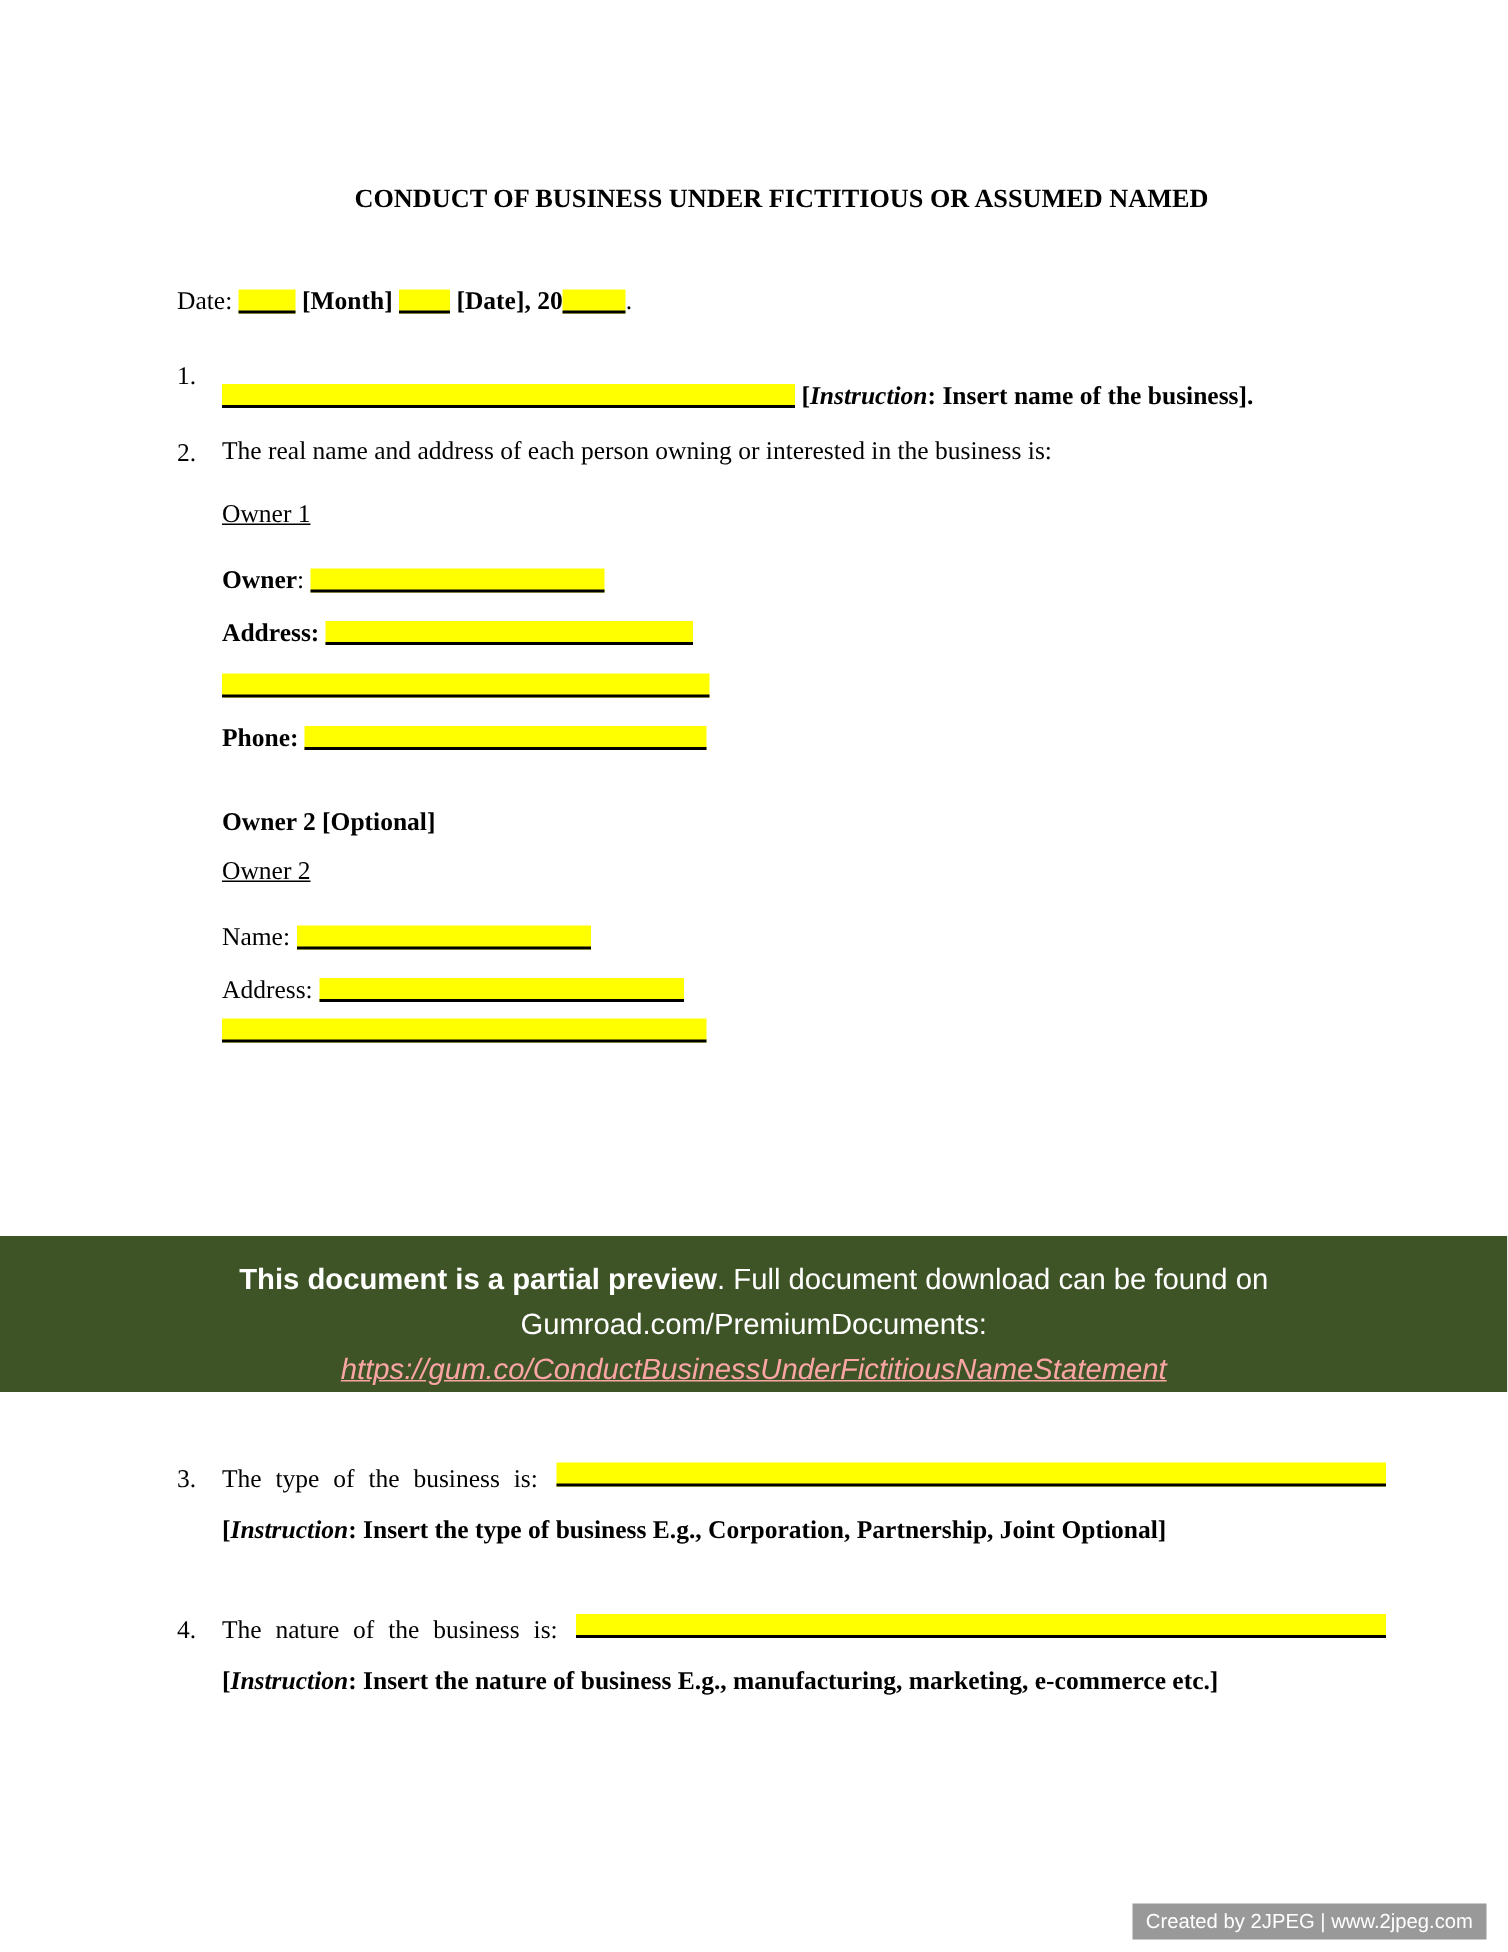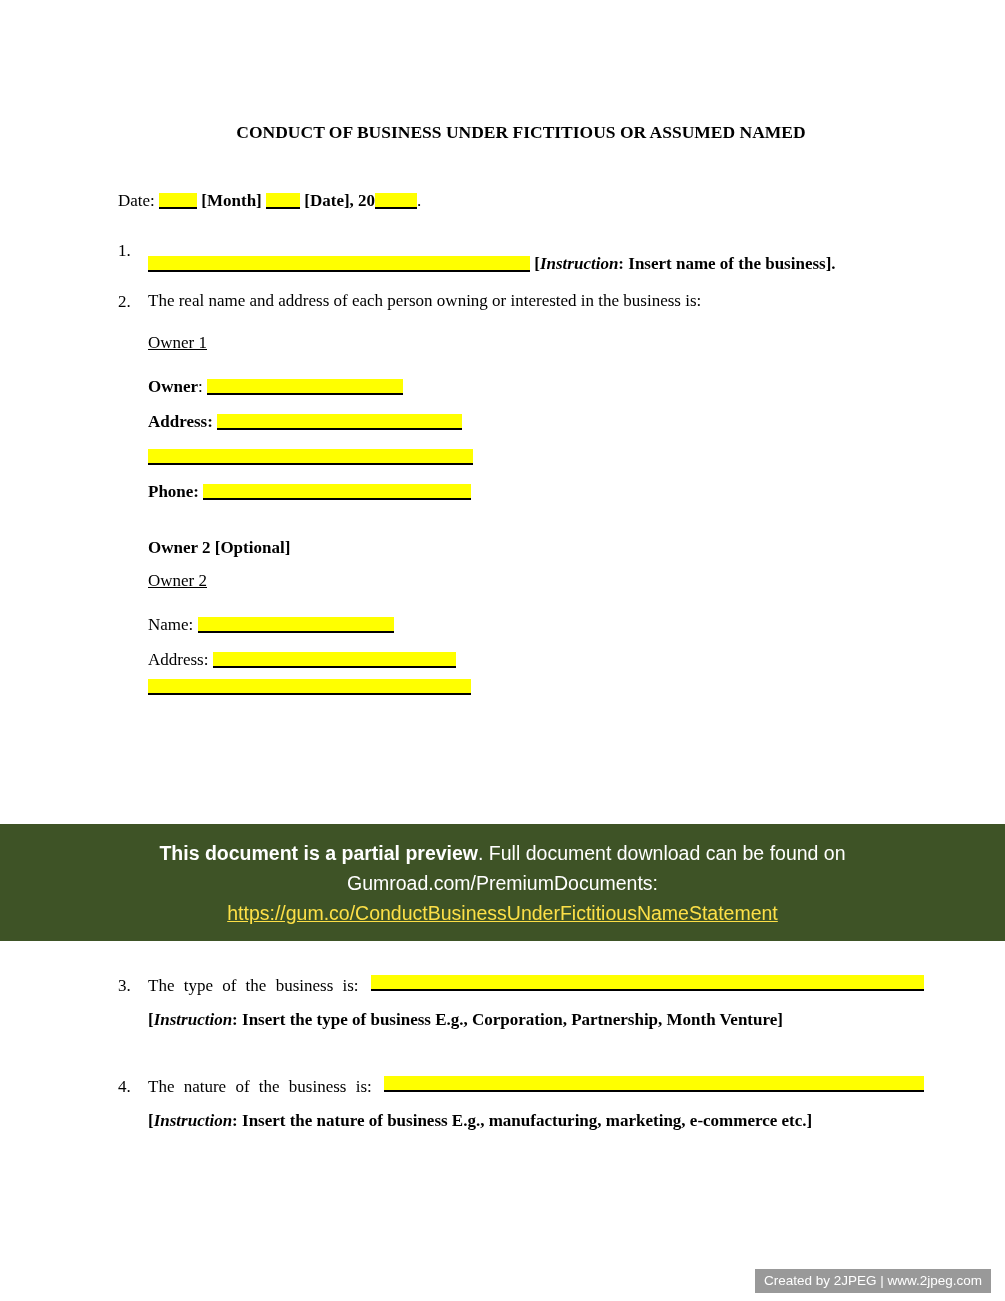--- a/index.html
+++ b/index.html
@@ -98,33 +98,34 @@
   .oh-2{margin-top:12px;}
   .partial-blank-line{
     height:16px;
     margin-top:0px;
   }
   .banner{
     position:absolute;
     left:0;
     top:824px;
     width:1005px;
-    height:117px;
+    height:104px;
     background:var(--banner-bg);
     color:#ffffff;
     font-family:"Liberation Sans", sans-serif;
     font-size:19.5px;
     line-height:30px;
     text-align:center;
     padding-top:14px;
   }
   .banner-link{
-    color:#fde047;
+    color:#fca5a5;
     text-decoration:underline;
     cursor:pointer;
+    font-style:italic;
   }
   .section-bottom{
     position:absolute;
     left:118px;
     right:81px;
     top:975px;
   }
   .fill-flex{
     display:flex;
     align-items:baseline;
@@ -239,21 +240,21 @@
 
   <div class="section-bottom">
 
     <div class="item">
       <span class="num">3.</span>
       <div class="item-body fill-flex">
         <span class="item-text">The type of the business is:</span>
         <span class="blank blank-grow"></span>
       </div>
     </div>
-    <div class="bottom-instr instr"><span>[</span><span class="instr-word">Instruction</span><span>: Insert the type of business E.g., Corporation, Partnership, Month Venture]</span></div>
+    <div class="bottom-instr instr"><span>[</span><span class="instr-word">Instruction</span><span>: Insert the type of business E.g., Corporation, Partnership, Joint Optional]</span></div>
 
     <div class="item item-4-row">
       <span class="num">4.</span>
       <div class="item-body fill-flex">
         <span class="item-text">The nature of the business is:</span>
         <span class="blank blank-grow"></span>
       </div>
     </div>
     <div class="bottom-instr instr"><span>[</span><span class="instr-word">Instruction</span><span>: Insert the nature of business E.g., manufacturing, marketing, e-commerce etc.]</span></div>
 

